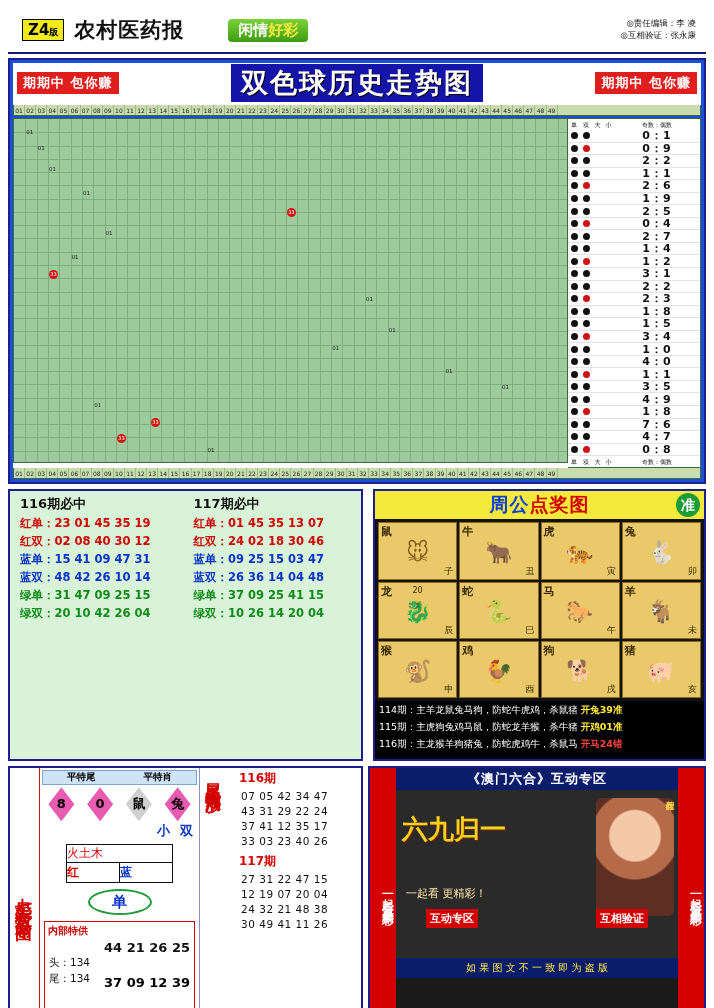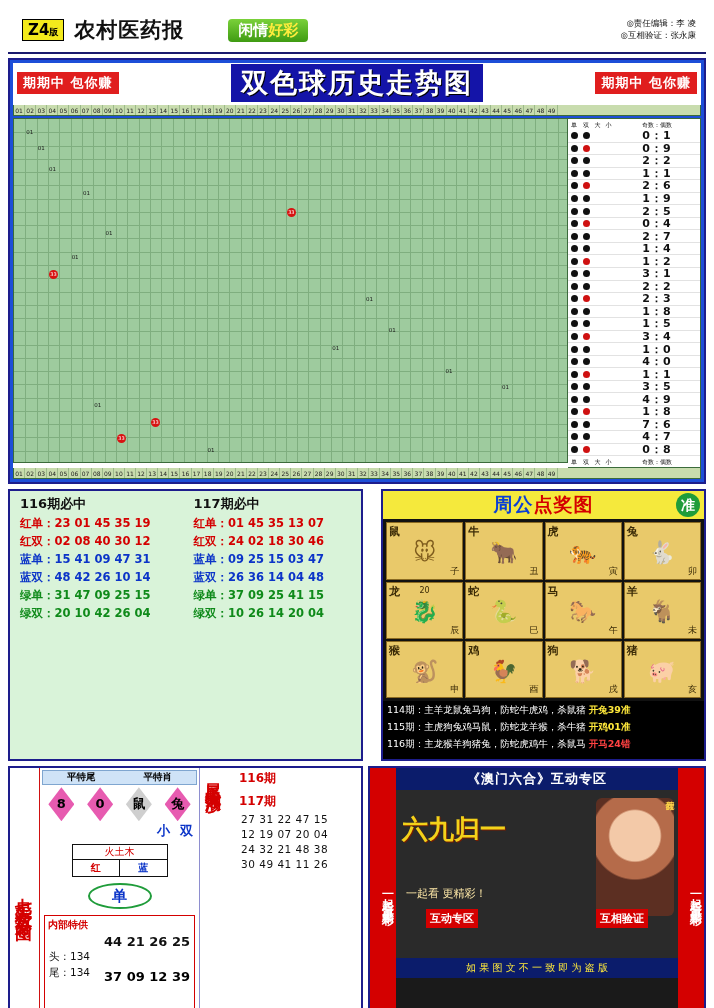--- a/index.html
+++ b/index.html
@@ -194,21 +194,21 @@
     font-size: 11px;
     font-weight: bold;
     color: #111;
     letter-spacing: 1px;
   }
 
   
   .mid {
     display: flex;
     margin: 5px 8px 0 8px;
-    gap: 18px;
+    gap: 10px;
   }
   .must-hit {
     flex: 0 0 355px;
     border: 2px solid #1d1d8c;
     background: #d9f3d9;
     display: flex;
     padding: 4px 2px;
   }
   .mh-col { flex: 1; padding-left: 8px; }
   .mh-title {
@@ -376,24 +376,24 @@
     clip-path: polygon(50% 0,100% 50%,50% 100%,0 50%);
     color: #000;
     font-size: 13px;
     font-weight: bold;
     text-align: center;
     line-height: 34px;
   }
   .dia.gray { background: #cfcfcf; }
   .fire-box {
     margin: 4px auto 0 auto;
-    width: 96px;
+    width: 107px;
     border: 1px solid #111;
-    text-align: center;
-    font-size: 10px;
+    text-align: left;
+    font-size: 12px;
   }
   .fire-box .top { border-bottom: 1px solid #111; color: #d40000; }
   .fire-box .bot { display: flex; }
   .fire-box .bot span { flex: 1; padding: 1px 0; font-weight: bold; }
   .fire-box .bot .red { color: #d40000; border-right: 1px solid #111; }
   .fire-box .bot .blue { color: #0b34c8; }
   .dan-oval {
     margin: 6px auto;
     width: 64px; height: 26px;
     border: 2px solid #1f9c3a;
@@ -1216,20 +1216,26 @@
           <div class="wei">尾：134</div>
           <div style="font-size:13px;font-weight:bold;text-align:right;padding-right:4px;margin-top:-12px;">37 09 12 39</div>
 
         </div>
       </div>
 
       <div class="qx-right">
         <div class="sx-vert">尾尾必中大浪淘沙</div>
         <div class="per-col">
           <div class="per-label">116期</div>
+          <div id="p1rows">
+              <div class="per-row">07 05 42 34 47</div>
+              <div class="per-row">43 31 29 22 24</div>
+              <div class="per-row">37 41 12 35 17</div>
+              <div class="per-row">33 03 23 40 26</div>
+            </div>
           <div class="per-label" style="margin-top:6px;">117期</div>
           <div id="p2rows">
               <div class="per-row">27 31 22 47 15</div>
               <div class="per-row">12 19 07 20 04</div>
               <div class="per-row">24 32 21 48 38</div>
               <div class="per-row">30 49 41 11 26</div>
             </div>
         </div>
       </div>
     </div>

